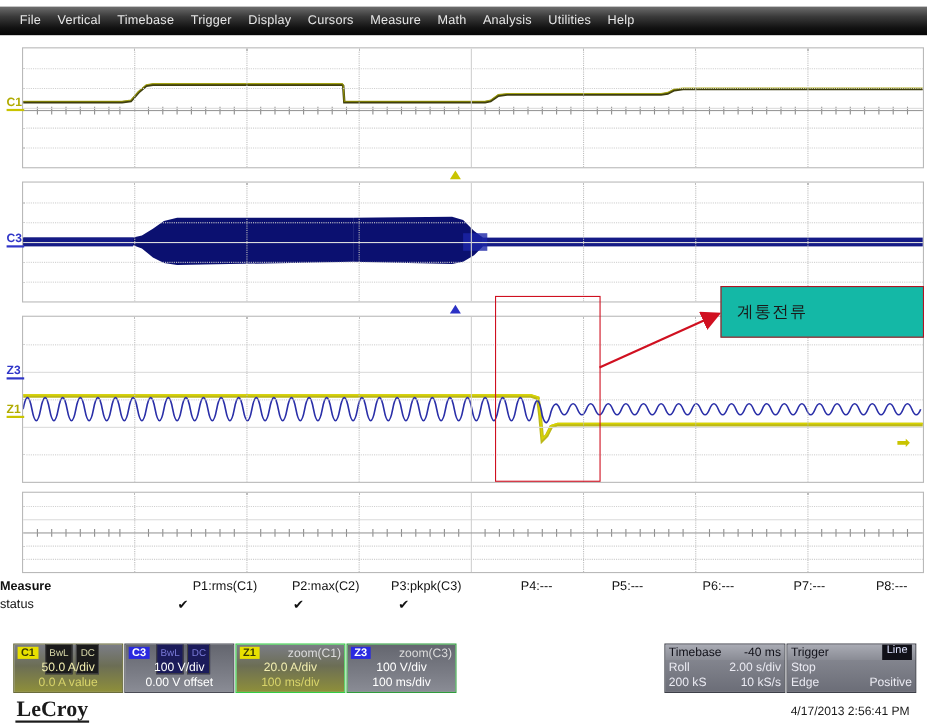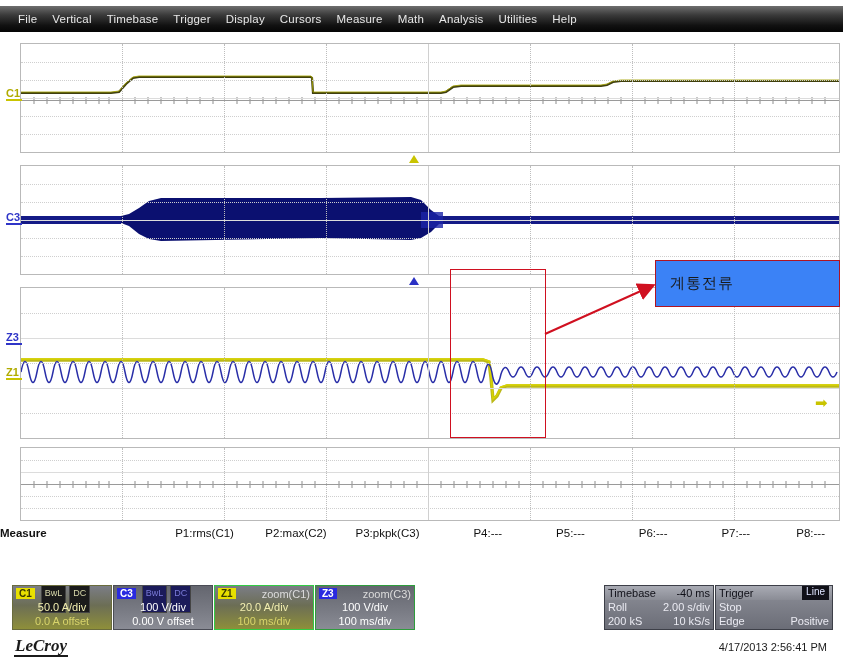--- a/index.html
+++ b/index.html
@@ -42,21 +42,21 @@
   }
   .chlabel .bar{display:block;height:2px;margin-top:1px;width:16px;}
 
   
   .tri{position:absolute;width:0;height:0;border-left:5px solid transparent;border-right:5px solid transparent;}
   .arrow-right{position:absolute;font-size:15px;line-height:10px;}
 
   
   #redbox{position:absolute;border:1.6px solid #cf1020;box-sizing:border-box;background:transparent;}
   #callout{
-    position:absolute;border:1.4px solid #b11422;background:#3b82f6;box-sizing:border-box;
+    position:absolute;border:1.4px solid #b11422;background:#14b8a6;box-sizing:border-box;
     display:flex;align-items:center;padding-left:14px;
   }
   #callout span{font-size:15px;color:#1a1a1a;font-family:"DejaVu Sans",sans-serif;letter-spacing:1px;}
 
   
   #measure{position:absolute;left:0;top:524px;width:843px;height:58px;background:#fff;}
   #measure table{border-collapse:collapse;width:843px;font-size:11.5px;color:#111;}
   #measure td{padding:0;height:17px;vertical-align:middle;white-space:nowrap;}
   .mlabel{padding-left:18px;font-weight:bold;}
   .mlabel.thin{font-weight:normal;}
@@ -86,23 +86,23 @@
     position:absolute;top:0;height:45px;box-sizing:border-box;
     background:linear-gradient(to bottom,#8e9099,#6b6d77);
     border:1px solid #3d3f48;color:#eaeaf2;font-size:11px;
   }
   .rrow{display:flex;justify-content:space-between;height:14px;line-height:14px;padding:0 3px;}
   .rrow.first{background:linear-gradient(to bottom,#a9abb4,#8a8c95);color:#101018;}
   .inv{background:#101018;color:#dfe4ff;padding:0 4px;font-size:10px;line-height:12px;}
 
   
   #logo{
-    position:absolute;left:14px;top:636px;font-size:17px;font-weight:bold;
+    position:absolute;left:14px;top:636px;font-size:20px;font-weight:bold;
     color:#1b1b1b;font-family:"Liberation Serif",serif;
-    border-bottom:2px solid #1b1b1b;line-height:19px;padding:0 1px;font-style:italic;
+    border-bottom:2px solid #1b1b1b;line-height:19px;padding:0 1px;
   }
   #stamp{position:absolute;right:16px;top:641px;font-size:11px;color:#1b1b1b;}
 
   svg{display:block;}
 </style>
 </head>
 <body>
 
 <div id="menubar">
   <span class="menu-item">File</span>
@@ -396,34 +396,45 @@
       <td class="mlabel">Measure</td>
       <td class="mcell">P1:rms(C1)</td>
       <td class="mcell">P2:max(C2)</td>
       <td class="mcell">P3:pkpk(C3)</td>
       <td class="mcell">P4:---</td>
       <td class="mcell">P5:---</td>
       <td class="mcell">P6:---</td>
       <td class="mcell">P7:---</td>
       <td class="mcell" style="padding-right:18px;">P8:---</td>
     </tr>
+    <tr>
+      <td class="mlabel thin">status</td>
+      <td class="mcell check" style="text-align:center;padding-right:22px;">✔</td>
+      <td class="mcell check" style="text-align:center;padding-right:18px;">✔</td>
+      <td class="mcell check" style="text-align:center;padding-right:12px;">✔</td>
+      <td class="mcell check"></td>
+      <td class="mcell check"></td>
+      <td class="mcell check"></td>
+      <td class="mcell check"></td>
+      <td class="mcell check"></td>
+    </tr>
   </tbody>
     </table>
 </div>
 
 <div id="descriptors">
 
   <div class="desc" style="left:0;width:100px;background:linear-gradient(to bottom,#7b7d86 0%,#6c6e55 45%,#8e8f3a 100%);border:1px solid #6a6c3c;">
     <div class="hdr">
       <span class="tagbox" style="background:#e8e000;color:#3a3a00;">C1</span>
       <span class="badge">BwL</span>
       <span class="badge">DC</span>
     </div>
     <div class="row" style="color:#f2eeb0;">50.0 A/div</div>
-    <div class="row" style="color:#d8d46a;">0.0 A offset</div>
+    <div class="row" style="color:#d8d46a;">0.0 A value</div>
   </div>
 
   <div class="desc" style="left:101px;width:100px;background:linear-gradient(to bottom,#64666f 0%,#7a7c85 60%,#8a8c95 100%);border:1px solid #4a4c55;">
     <div class="hdr">
       <span class="tagbox" style="background:#2a2ae0;color:#ffffff;">C3</span>
       <span class="badge" style="background:#1b1b5a;color:#7a7ad8;">BwL</span>
       <span class="badge" style="background:#1b1b5a;color:#7a7ad8;">DC</span>
     </div>
     <div class="row" style="color:#ffffff;">100 V/div</div>
     <div class="row" style="color:#ffffff;">0.00 V offset</div>

